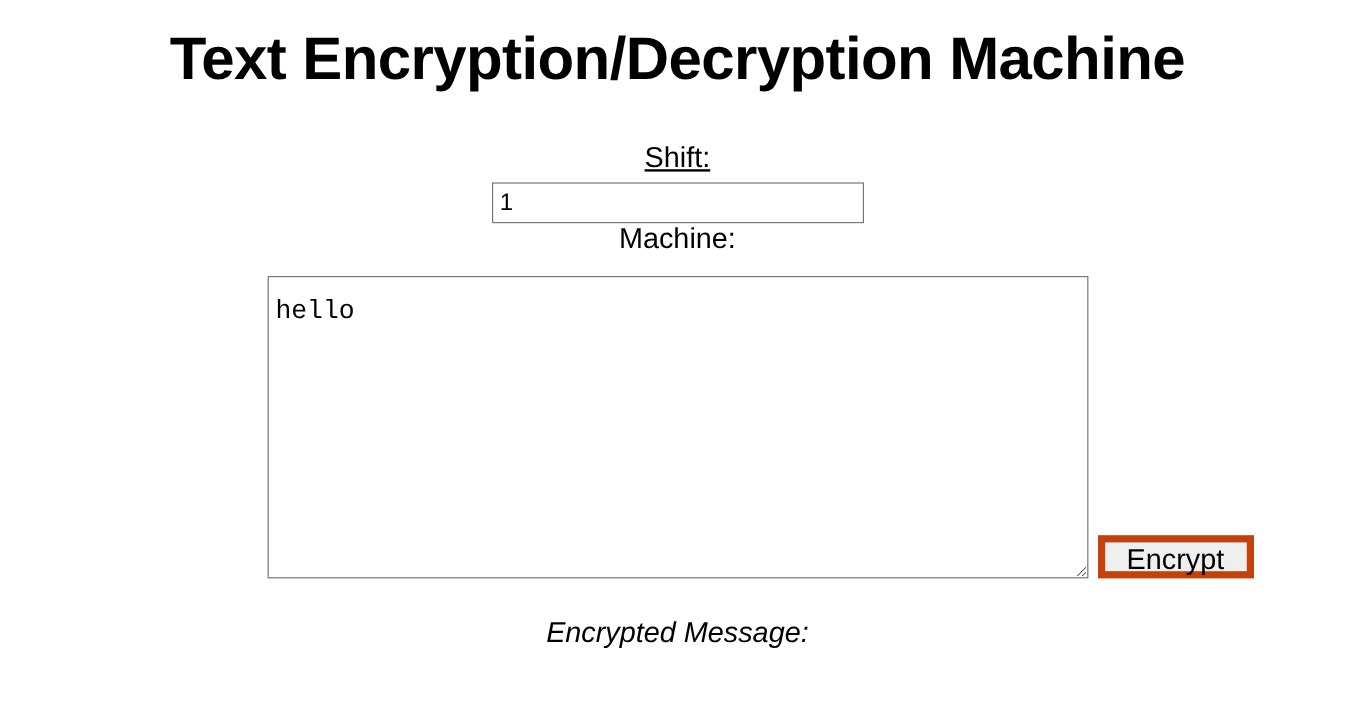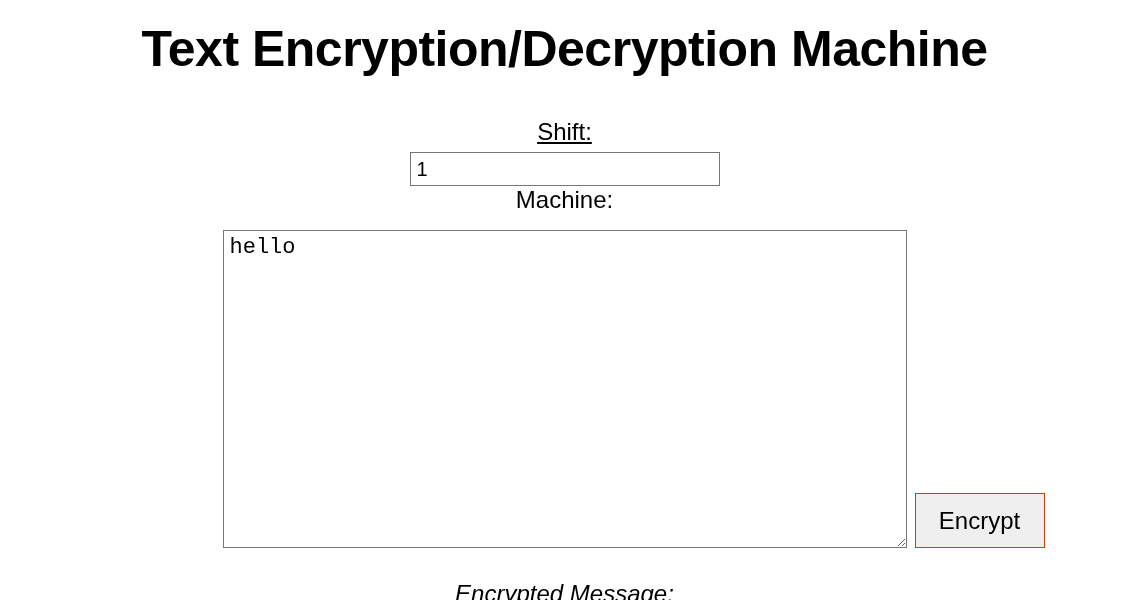--- a/index.html
+++ b/index.html
@@ -40,39 +40,39 @@
     .shift-section {
       text-decoration: underline;
     }
     .message-row {
       display: inline-block;
       position: relative;
       margin-top: 10px;
     }
     .message-textarea {
       width: 684px;
-      height: 318px;
+      height: 252px;
       font-size: 22px;
       font-family: "Courier New", monospace;
-      padding: 4px 6px;
+      padding: 16px 6px;
       border: 1px solid #767676;
       background: #ffffff;
       resize: both;
       vertical-align: bottom;
     }
     .encrypt-button {
       position: absolute;
       right: -138px;
       bottom: 0;
       width: 130px;
-      height: 55px;
+      height: 36px;
       font-size: 24px;
       font-family: Arial, Helvetica, sans-serif;
       background: #efefef;
-      border: 1px solid #c2410c;
+      border: 6px solid #c2410c;
       cursor: pointer;
     }
     .encrypted-section {
       margin-top: 32px;
       font-style: italic;
     }
   </style>
 </head>
 <body>
 

